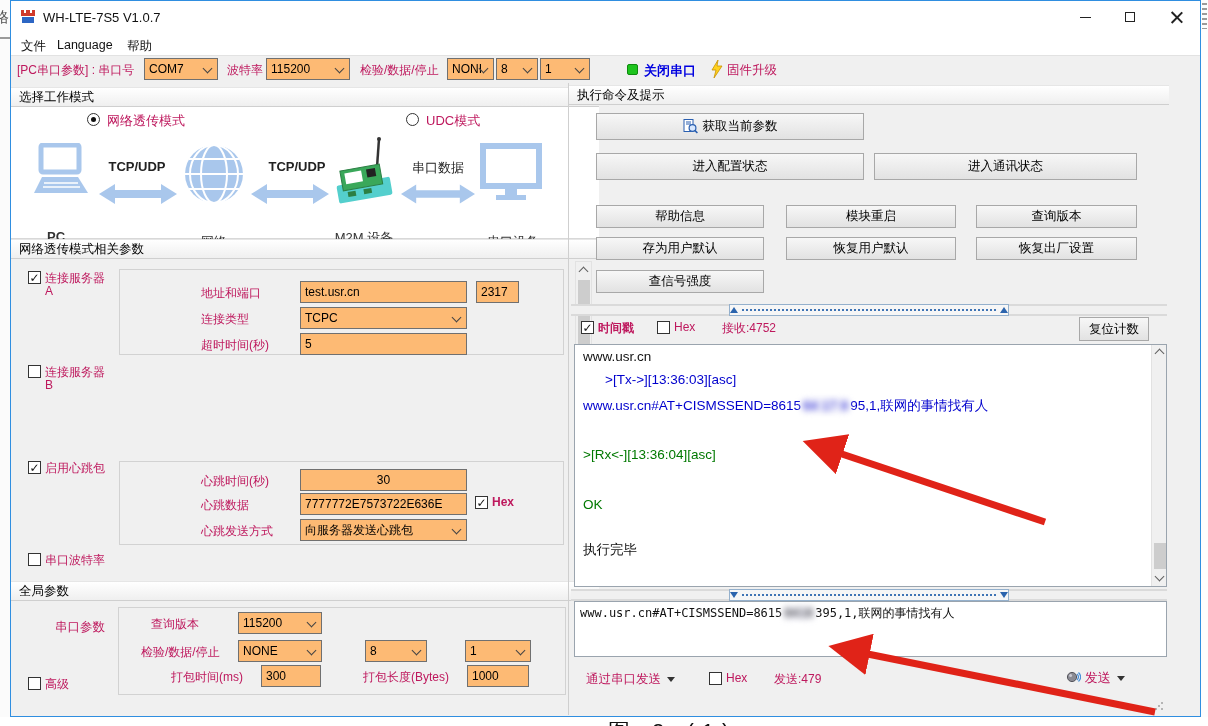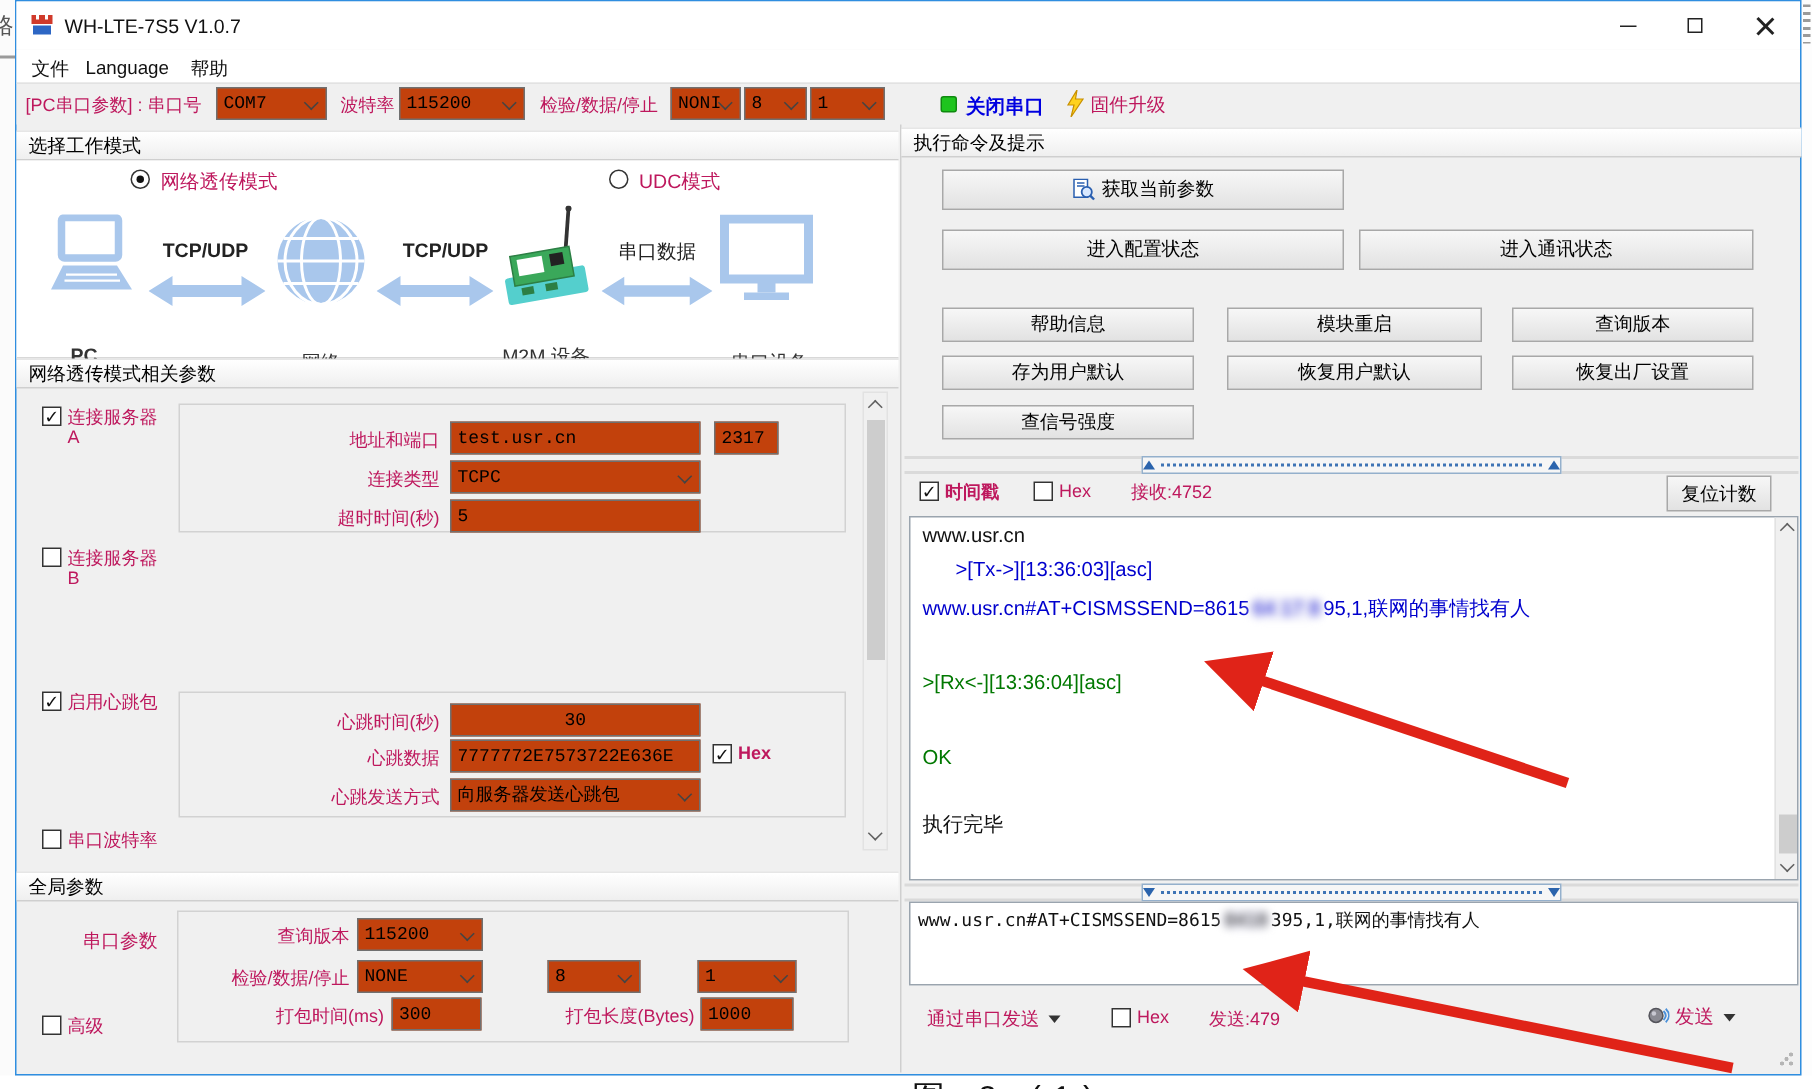--- a/index.html
+++ b/index.html
@@ -29,28 +29,28 @@
   .icon-close::before,.icon-close::after { content:""; position:absolute; left:5px; top:-1px; width:1.5px; height:15px; background:#222; }
   .icon-close::before { transform:rotate(45deg); }
   .icon-close::after { transform:rotate(-45deg); }
 
   .menubar { left:0; top:32px; width:100%; height:22px; background:#ffffff; }
   .menu-item { top:3px; font-size:12.5px; color:#111; padding:2px 4px; }
 
   .toolbar { left:0; top:54px; width:100%; height:28px; background:#f0f0f0; border-top:1px solid #e2e2e2; }
 
   
-  .sel, .inp { background:#c2410c; border:1px solid #707070; height:22px; font-size:12px; line-height:20px; padding:0 4px; position:absolute; overflow:hidden; white-space:nowrap;font-family:Liberation Mono, monospace; }
+  .sel, .inp { background:#fdba74; border:1px solid #707070; height:22px; font-size:12px; line-height:20px; padding:0 4px; position:absolute; overflow:hidden; white-space:nowrap; }
   .sel { padding-right:16px; }
   .sel::after { content:""; position:absolute; right:6px; top:6px; width:6px; height:6px; border-right:1.4px solid #444; border-bottom:1.4px solid #444; transform:rotate(45deg); }
   .cb { position:absolute; width:13px; height:13px; background:#fff; border:1px solid #333; font-size:12px; line-height:12px; text-align:center; color:#111; font-weight:bold; }
   .radio { position:absolute; width:13px; height:13px; background:#fff; border:1px solid #333; border-radius:50%; }
   .radio.sel-on::after { content:""; position:absolute; left:3px; top:3px; width:5px; height:5px; border-radius:50%; background:#111; }
   .lbl { position:absolute; white-space:nowrap; color:#be185d; }
-  .lbl-r { text-align:right; }
+  .lbl-r { text-align:left; }
 
   .sec-h { position:absolute; height:20px; line-height:19px; padding-left:8px; background:linear-gradient(#ffffff,#efefef); border-top:1px solid #e6e6e6; border-bottom:1px solid #cfcfcf; font-size:12.5px; color:#000; }
   .gbox { position:absolute; border:1px solid #d2d2d2; }
 
   .btn { position:absolute; background:linear-gradient(#f7f7f7,#e2e2e2); border:1px solid #a8a8a8; display:flex; align-items:center; justify-content:center; font-size:12.5px; color:#000; gap:5px; }
 
   
   .vscroll { position:absolute; width:17px; background:#f0f0f0; border:1px solid #e2e2e2; }
   .vthumb { position:absolute; left:2px; width:12px; background:#cdcdcd; }
   .chev { position:absolute; width:7px; height:7px; border-right:1.5px solid #606060; border-bottom:1.5px solid #606060; }
@@ -58,21 +58,21 @@
   .chev-down { transform:rotate(45deg); }
   .splitter { position:absolute; height:12px; background:#f0f0f0; border-top:2px solid #dadada; border-bottom:2px solid #dadada; }
   .split-handle { position:absolute; top:-2px; height:12px; width:280px; background:#f6f6f6; border:1px solid #94b0cc; display:flex; align-items:center; }
   .split-dots { flex:1; border-top:2px dotted #3f74b5; margin:0 4px; }
   .tri-up { width:0; height:0; border-left:4px solid transparent; border-right:4px solid transparent; border-bottom:6px solid #2b64ad; }
   .tri-down { width:0; height:0; border-left:4px solid transparent; border-right:4px solid transparent; border-top:6px solid #2b64ad; }
 
   
   .left-panel { left:0; top:82px; width:588px; height:632px; }
   .mode-area { position:absolute; left:0; top:24px; width:588px; height:132px; background:#fff; border-bottom:1px solid #d8d8d8; }
-  .right-panel { left:589px; top:82px; width:600px; height:632px; border-left:1px solid #cfcfcf; }
+  .right-panel { left:557px; top:82px; width:600px; height:632px; border-left:1px solid #cfcfcf; }
 
   .log-box { position:absolute; left:5px; top:261px; width:593px; height:243px; background:#fff; border:1px solid #9aa4ae; overflow:hidden; }
   .log-line { position:absolute; left:8px; font-size:13.5px; white-space:nowrap; }
   .c-blue { color:#0000cd; }
   .c-green { color:#007800; }
   .c-black { color:#111; }
   .masked { filter:blur(3px); background:#f2f2fb; border-radius:8px; padding:0 2px; }
 
   .send-box { position:absolute; left:5px; top:518px; width:593px; height:56px; background:#fff; border:1px solid #9aa4ae; overflow:hidden; }
   .send-text { position:absolute; left:5px; top:3px; font-family:"DejaVu Sans Mono","Liberation Mono",monospace; font-size:12px; color:#111; white-space:nowrap; }

